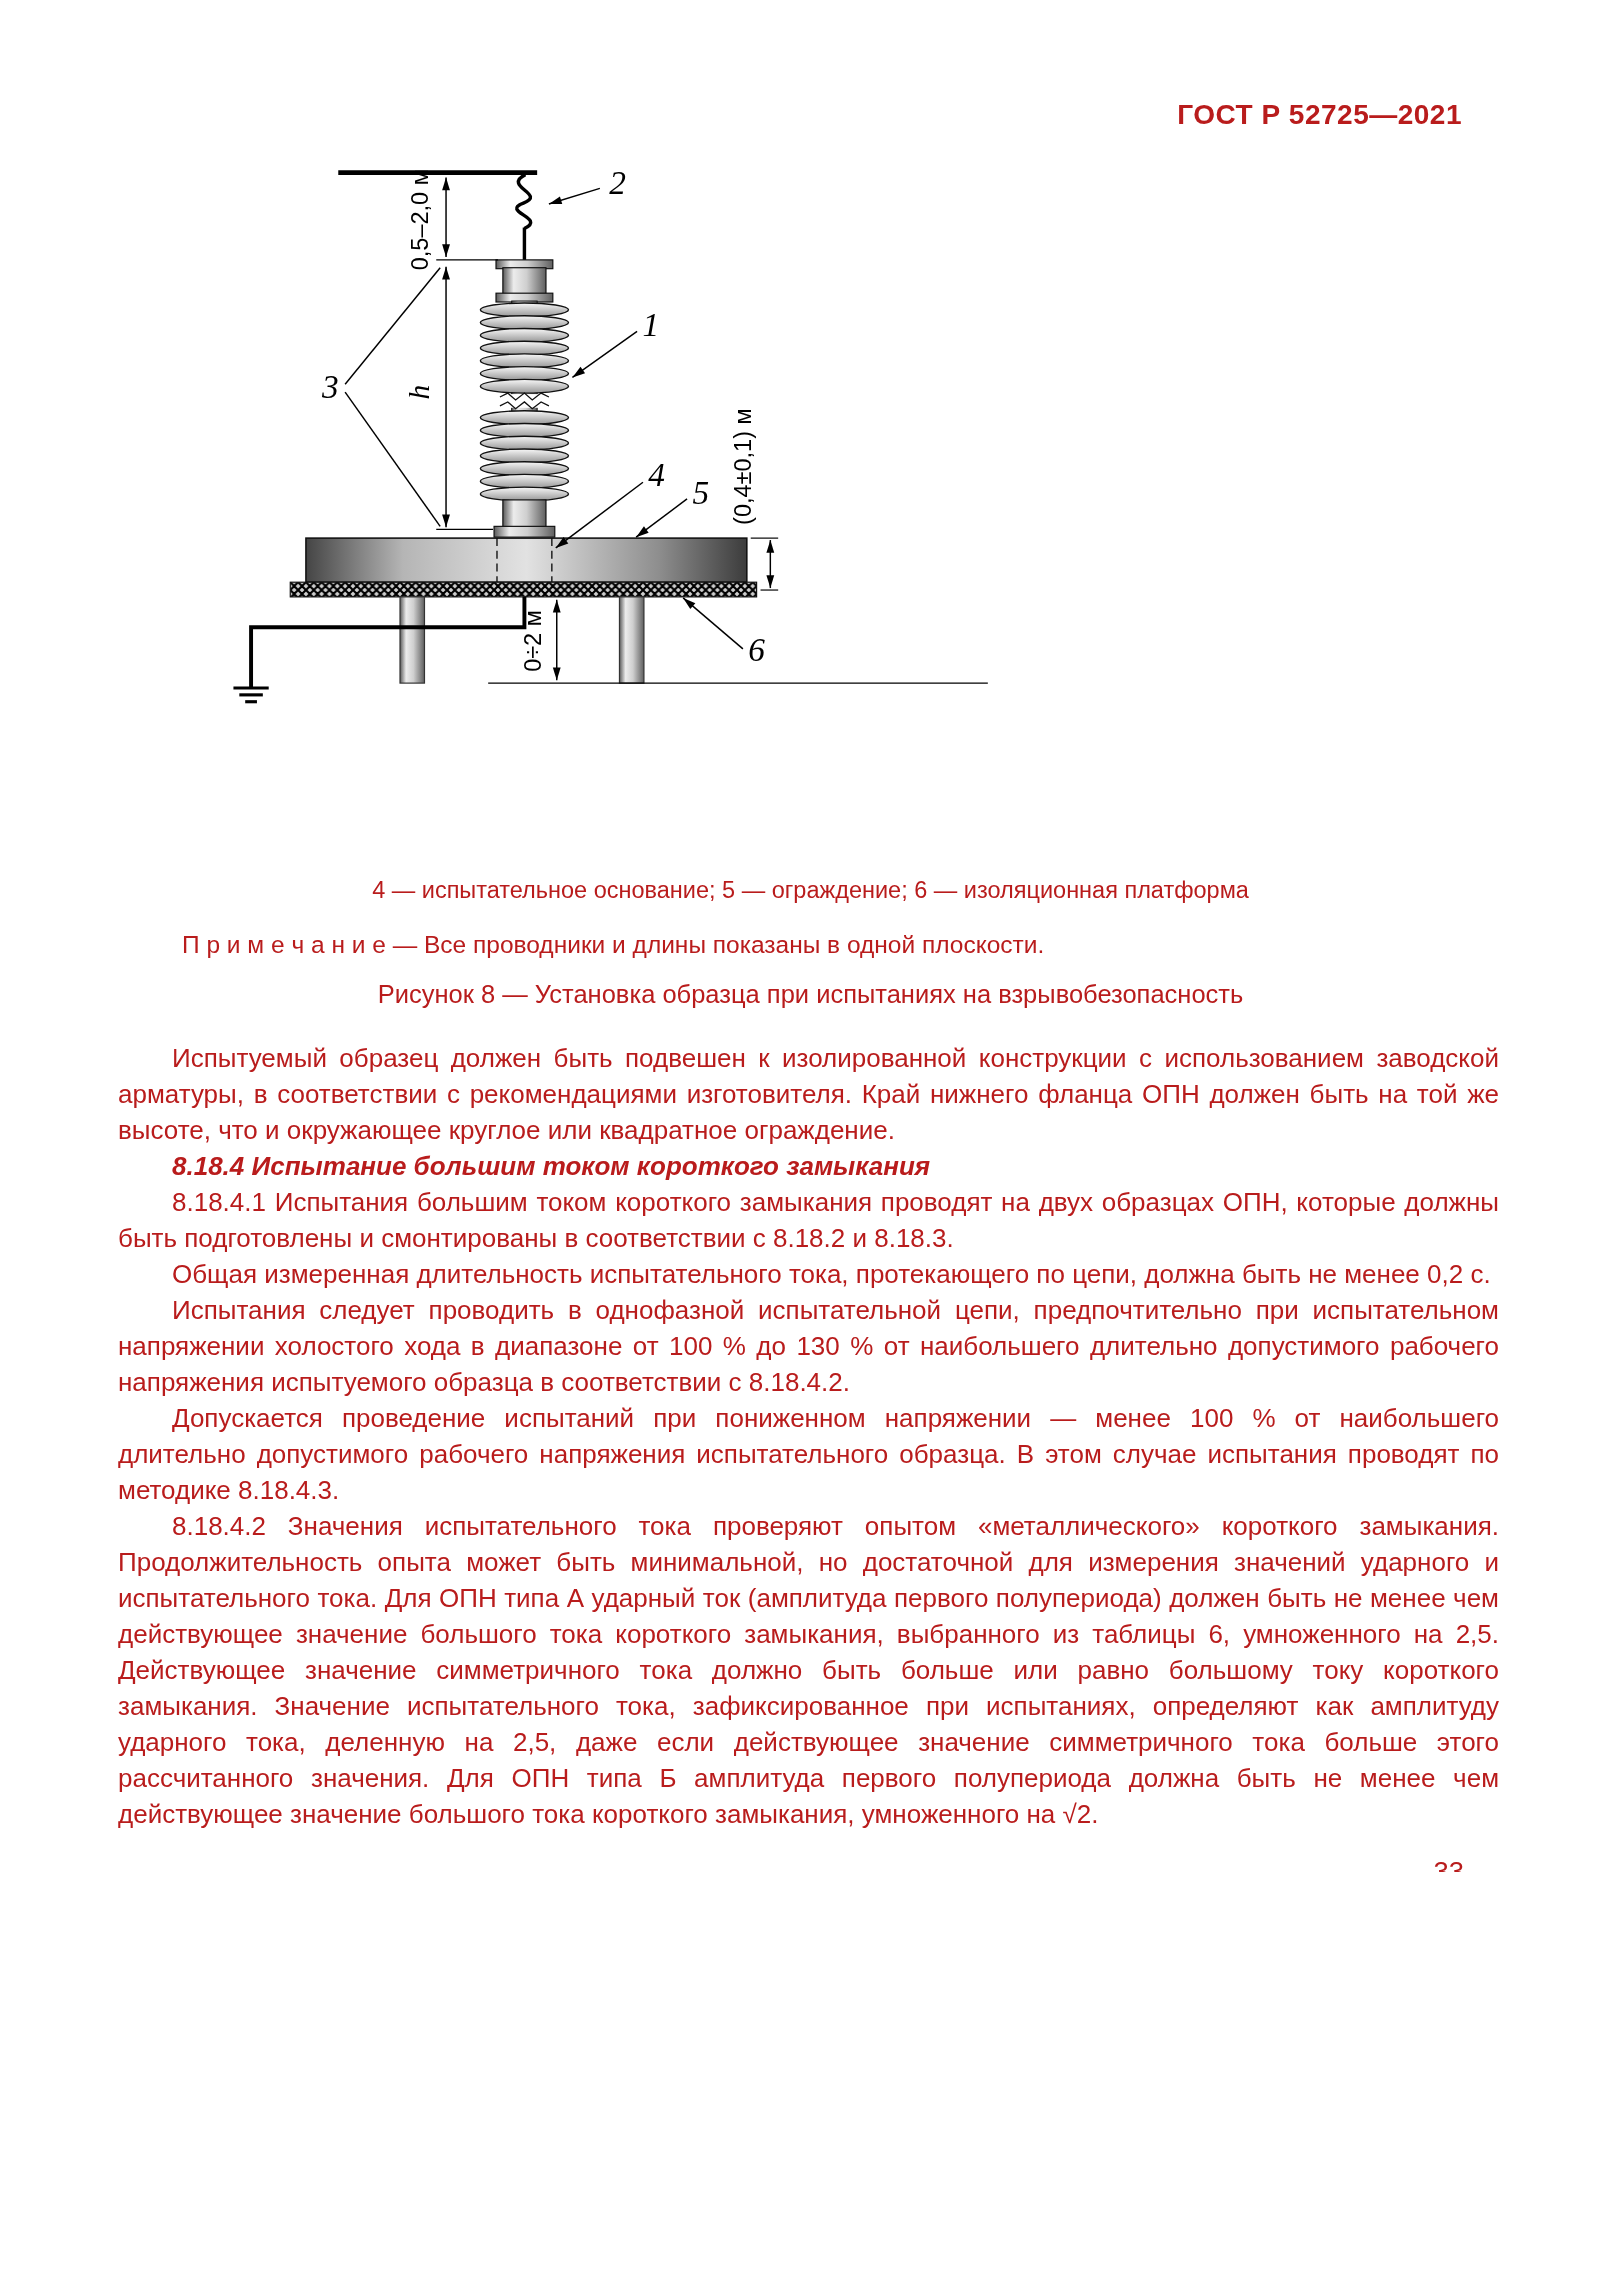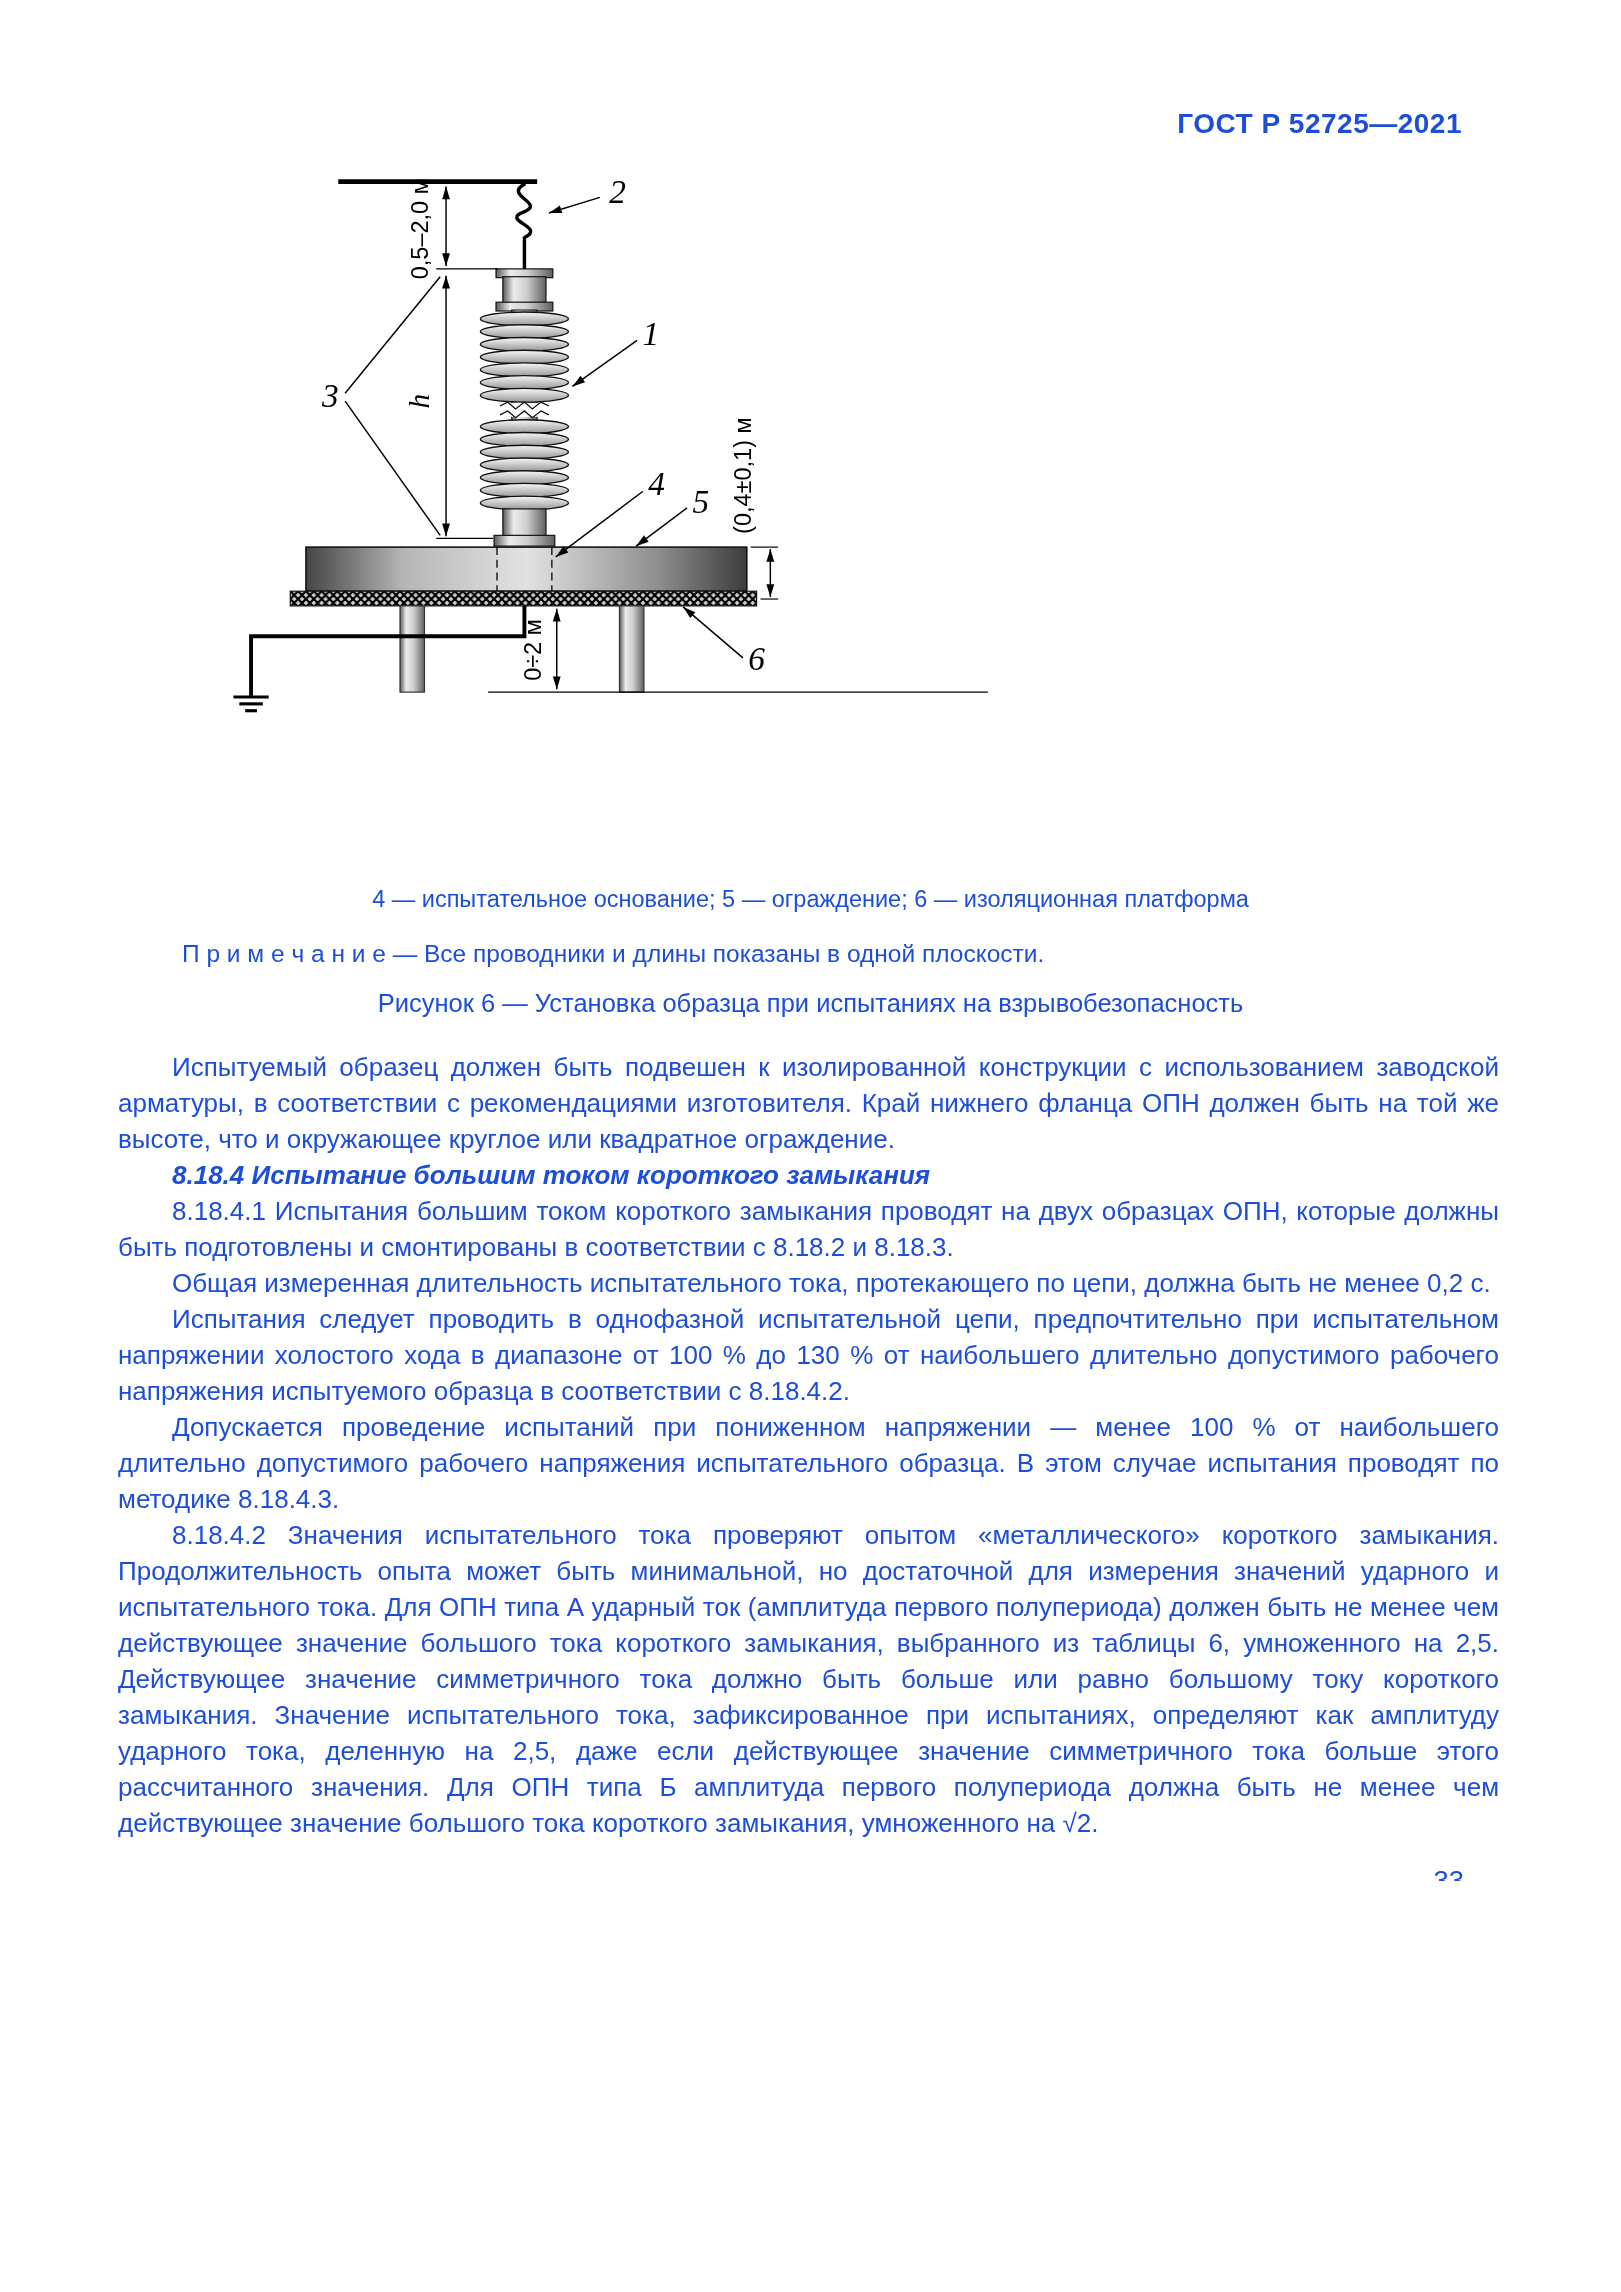--- a/index.html
+++ b/index.html
@@ -1,23 +1,23 @@
 <!DOCTYPE html>
 <html><head>
 <meta charset="utf-8">
 <style>
   html,body { margin:0; padding:0; background:#ffffff; }
   .page {
     position:relative;
     width:1621px; height:1867px;
     background:#ffffff;
-    color:#1d4ed8;
+    color:#b91c1c;
     font-family:"Liberation Sans", sans-serif;
     overflow:hidden;
-    margin:14px auto;
+    margin:5px auto;
   }
   .doc-header {
     padding:94px 159px 0 0;
     text-align:right;
     font-weight:bold;
     font-size:28px;
     letter-spacing:0.5px;
   }
   svg.figure { display:block; margin-top:25.5px; }
   .legend {
@@ -193,21 +193,21 @@
     <text class="callout" x="715" y="512" text-anchor="middle">5</text>
     <text class="callout" x="772" y="672" text-anchor="middle">6</text>
   </svg>
 
   <div class="legend">
     <span class="ln">4 — испытательное основание; 5 — ограждение; 6 — изоляционная платформа</span>
   </div>
 
   <div class="fig-note">П р и м е ч а н и е  —  Все проводники и длины показаны в одной плоскости.</div>
 
-  <div class="fig-caption">Рисунок 6 — Установка образца при испытаниях на взрывобезопасность</div>
+  <div class="fig-caption">Рисунок 8 — Установка образца при испытаниях на взрывобезопасность</div>
 
   <div class="body-text">
     <p>Испытуемый образец должен быть подвешен к изолированной конструкции с использованием заводской арматуры, в соответствии с рекомендациями изготовителя. Край нижнего фланца ОПН должен быть на той же высоте, что и окружающее круглое или квадратное ограждение.</p>
     <p class="bold">8.18.4 Испытание большим током короткого замыкания</p>
     <p>8.18.4.1 Испытания большим током короткого замыкания проводят на двух образцах ОПН, которые должны быть подготовлены и смонтированы в соответствии с 8.18.2 и 8.18.3.</p>
     <p>Общая измеренная длительность испытательного тока, протекающего по цепи, должна быть не менее 0,2 с.</p>
     <p>Испытания следует проводить в однофазной испытательной цепи, предпочтительно при испытательном напряжении холостого хода в диапазоне от 100 % до 130 % от наибольшего длительно допустимого рабочего напряжения испытуемого образца в соответствии с 8.18.4.2.</p>
     <p>Допускается проведение испытаний при пониженном напряжении — менее 100 % от наибольшего длительно допустимого рабочего напряжения испытательного образца. В этом случае испытания проводят по методике 8.18.4.3.</p>
     <p>8.18.4.2 Значения испытательного тока проверяют опытом «металлического» короткого замыкания. Продолжительность опыта может быть минимальной, но достаточной для измерения значений ударного и испытательного тока. Для ОПН типа А ударный ток (амплитуда первого полупериода) должен быть не менее чем действующее значение большого тока короткого замыкания, выбранного из таблицы 6, умноженного на 2,5. Действующее значение симметричного тока должно быть больше или равно большому току короткого замыкания. Значение испытательного тока, зафиксированное при испытаниях, определяют как амплитуду ударного тока, деленную на 2,5, даже если действующее значение симметричного тока больше этого рассчитанного значения. Для ОПН типа Б амплитуда первого полупериода должна быть не менее чем действующее значение большого тока короткого замыкания, умноженного на √2.</p>
   </div>

